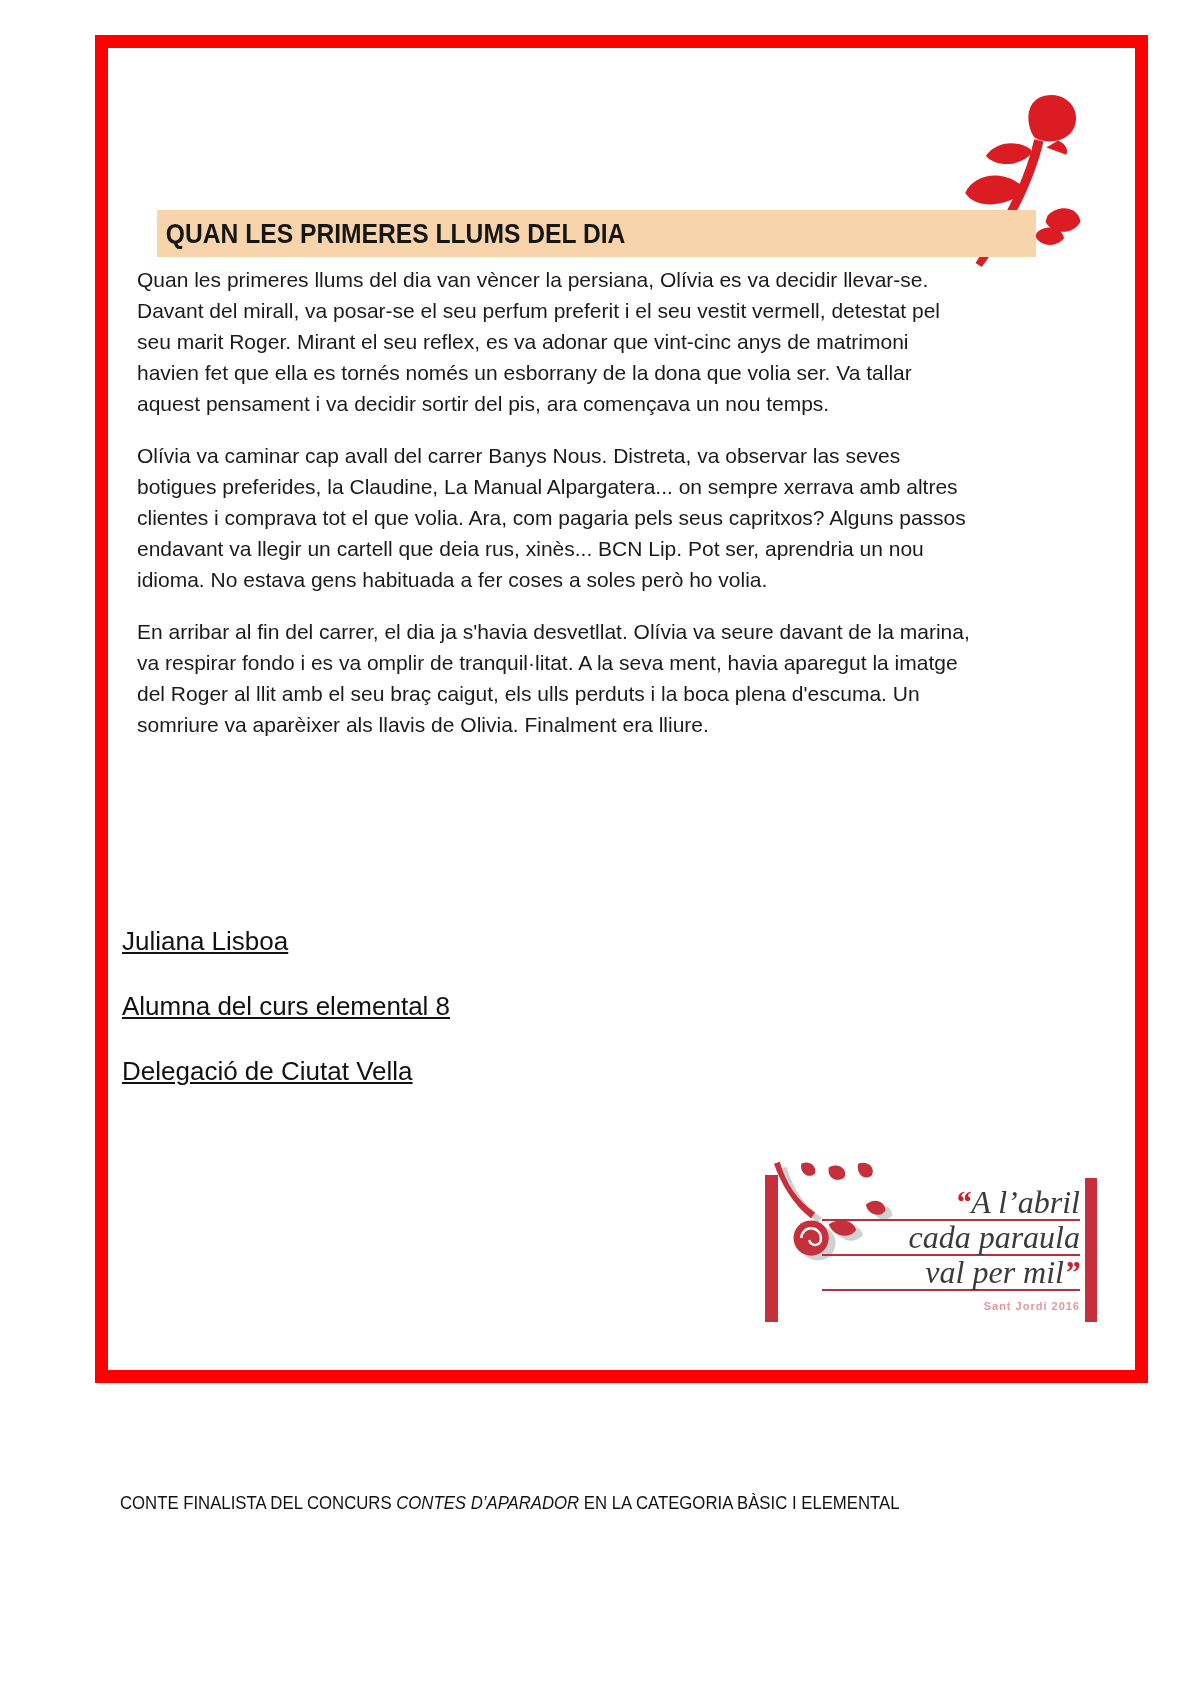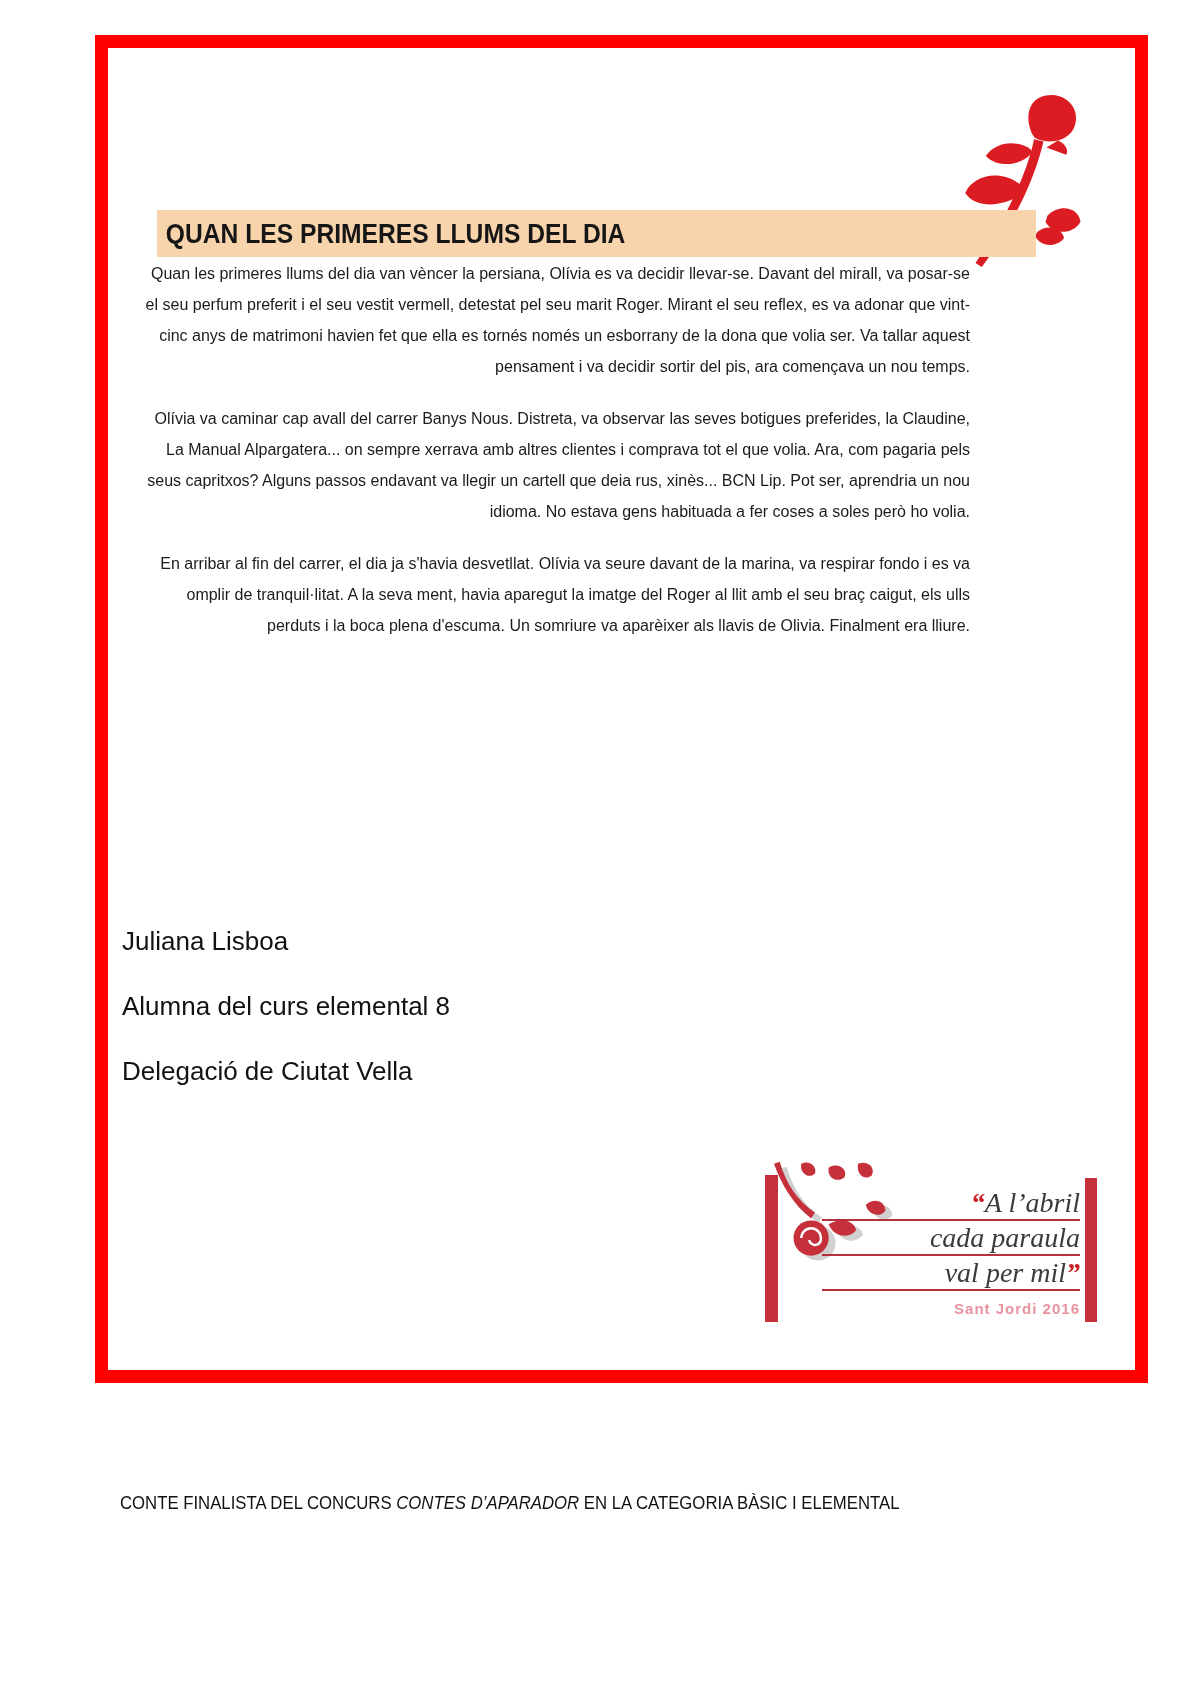--- a/index.html
+++ b/index.html
@@ -36,38 +36,38 @@
     line-height: 47px;
     padding-left: 10px;
     color: #161616;
     transform: scaleX(0.88);
     transform-origin: left center;
     white-space: nowrap;
     letter-spacing: 0px;
   }
   .story {
     position: absolute;
-    left: 137px; top: 258px;
+    left: 137px; top: 264px;
     width: 833px;
-    font-size: 16px;
+    font-size: 21px;
     line-height: 31px;
     color: #1b1b1b;
-    text-align: right;
   }
   .story p { margin: 0 0 21px 0; }
   .author-block {
     position: absolute;
     left: 122px; top: 928px;
     font-size: 26px;
     color: #121212;
   }
   .author-block .author-line {
     line-height: 26px;
     margin-bottom: 39px;
     white-space: nowrap;
+    text-decoration: underline;
   }
   .logo { position: absolute; left: 0; top: 0; }
   .logo-bar-left {
     position: absolute;
     left: 765px; top: 1175px;
     width: 13px; height: 147px;
     background: #C5303B;
   }
   .logo-bar-right {
     position: absolute;
@@ -83,37 +83,37 @@
   .quote-block {
     position: absolute;
     left: 822px; top: 1186px;
     width: 258px;
     text-align: right;
     font-family: "Liberation Serif", serif;
     font-style: italic;
     color: #3b3b3b;
   }
   .quote-line {
-    font-size: 28px;
+    font-size: 32px;
     line-height: 33px;
     border-bottom: 2px solid #B5303C;
     padding-bottom: 0px;
     white-space: nowrap;
     font-family: Liberation Serif, serif;
   }
   .quote-line .qmark {
     color: #CC2027;
     font-weight: bold;
   }
   .logo-caption {
     margin-top: 9px;
     font-family: "Liberation Sans", sans-serif;
     font-style: normal;
     font-weight: bold;
-    font-size: 15px;
+    font-size: 11px;
     letter-spacing: 1px;
     color: #E8939E;
     white-space: nowrap;
   }
   .footer-line {
     position: absolute;
     left: 120px; top: 1493px;
     font-size: 18px;
     color: #111111;
     white-space: nowrap;

